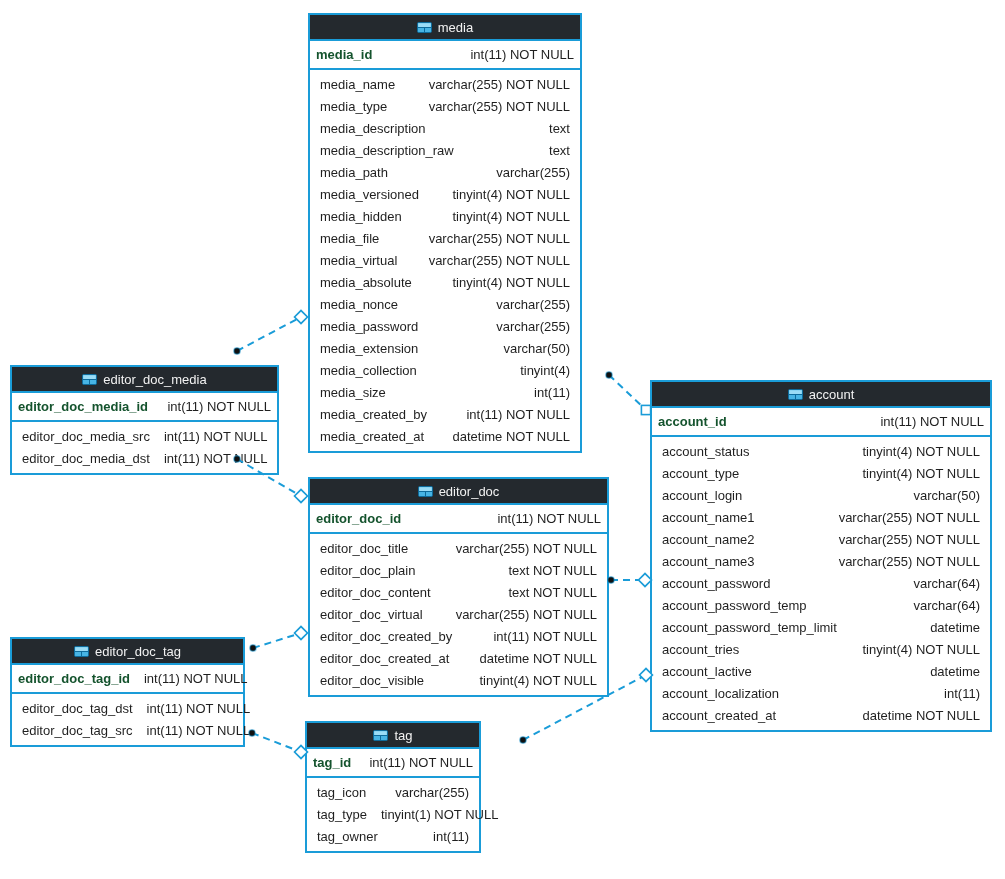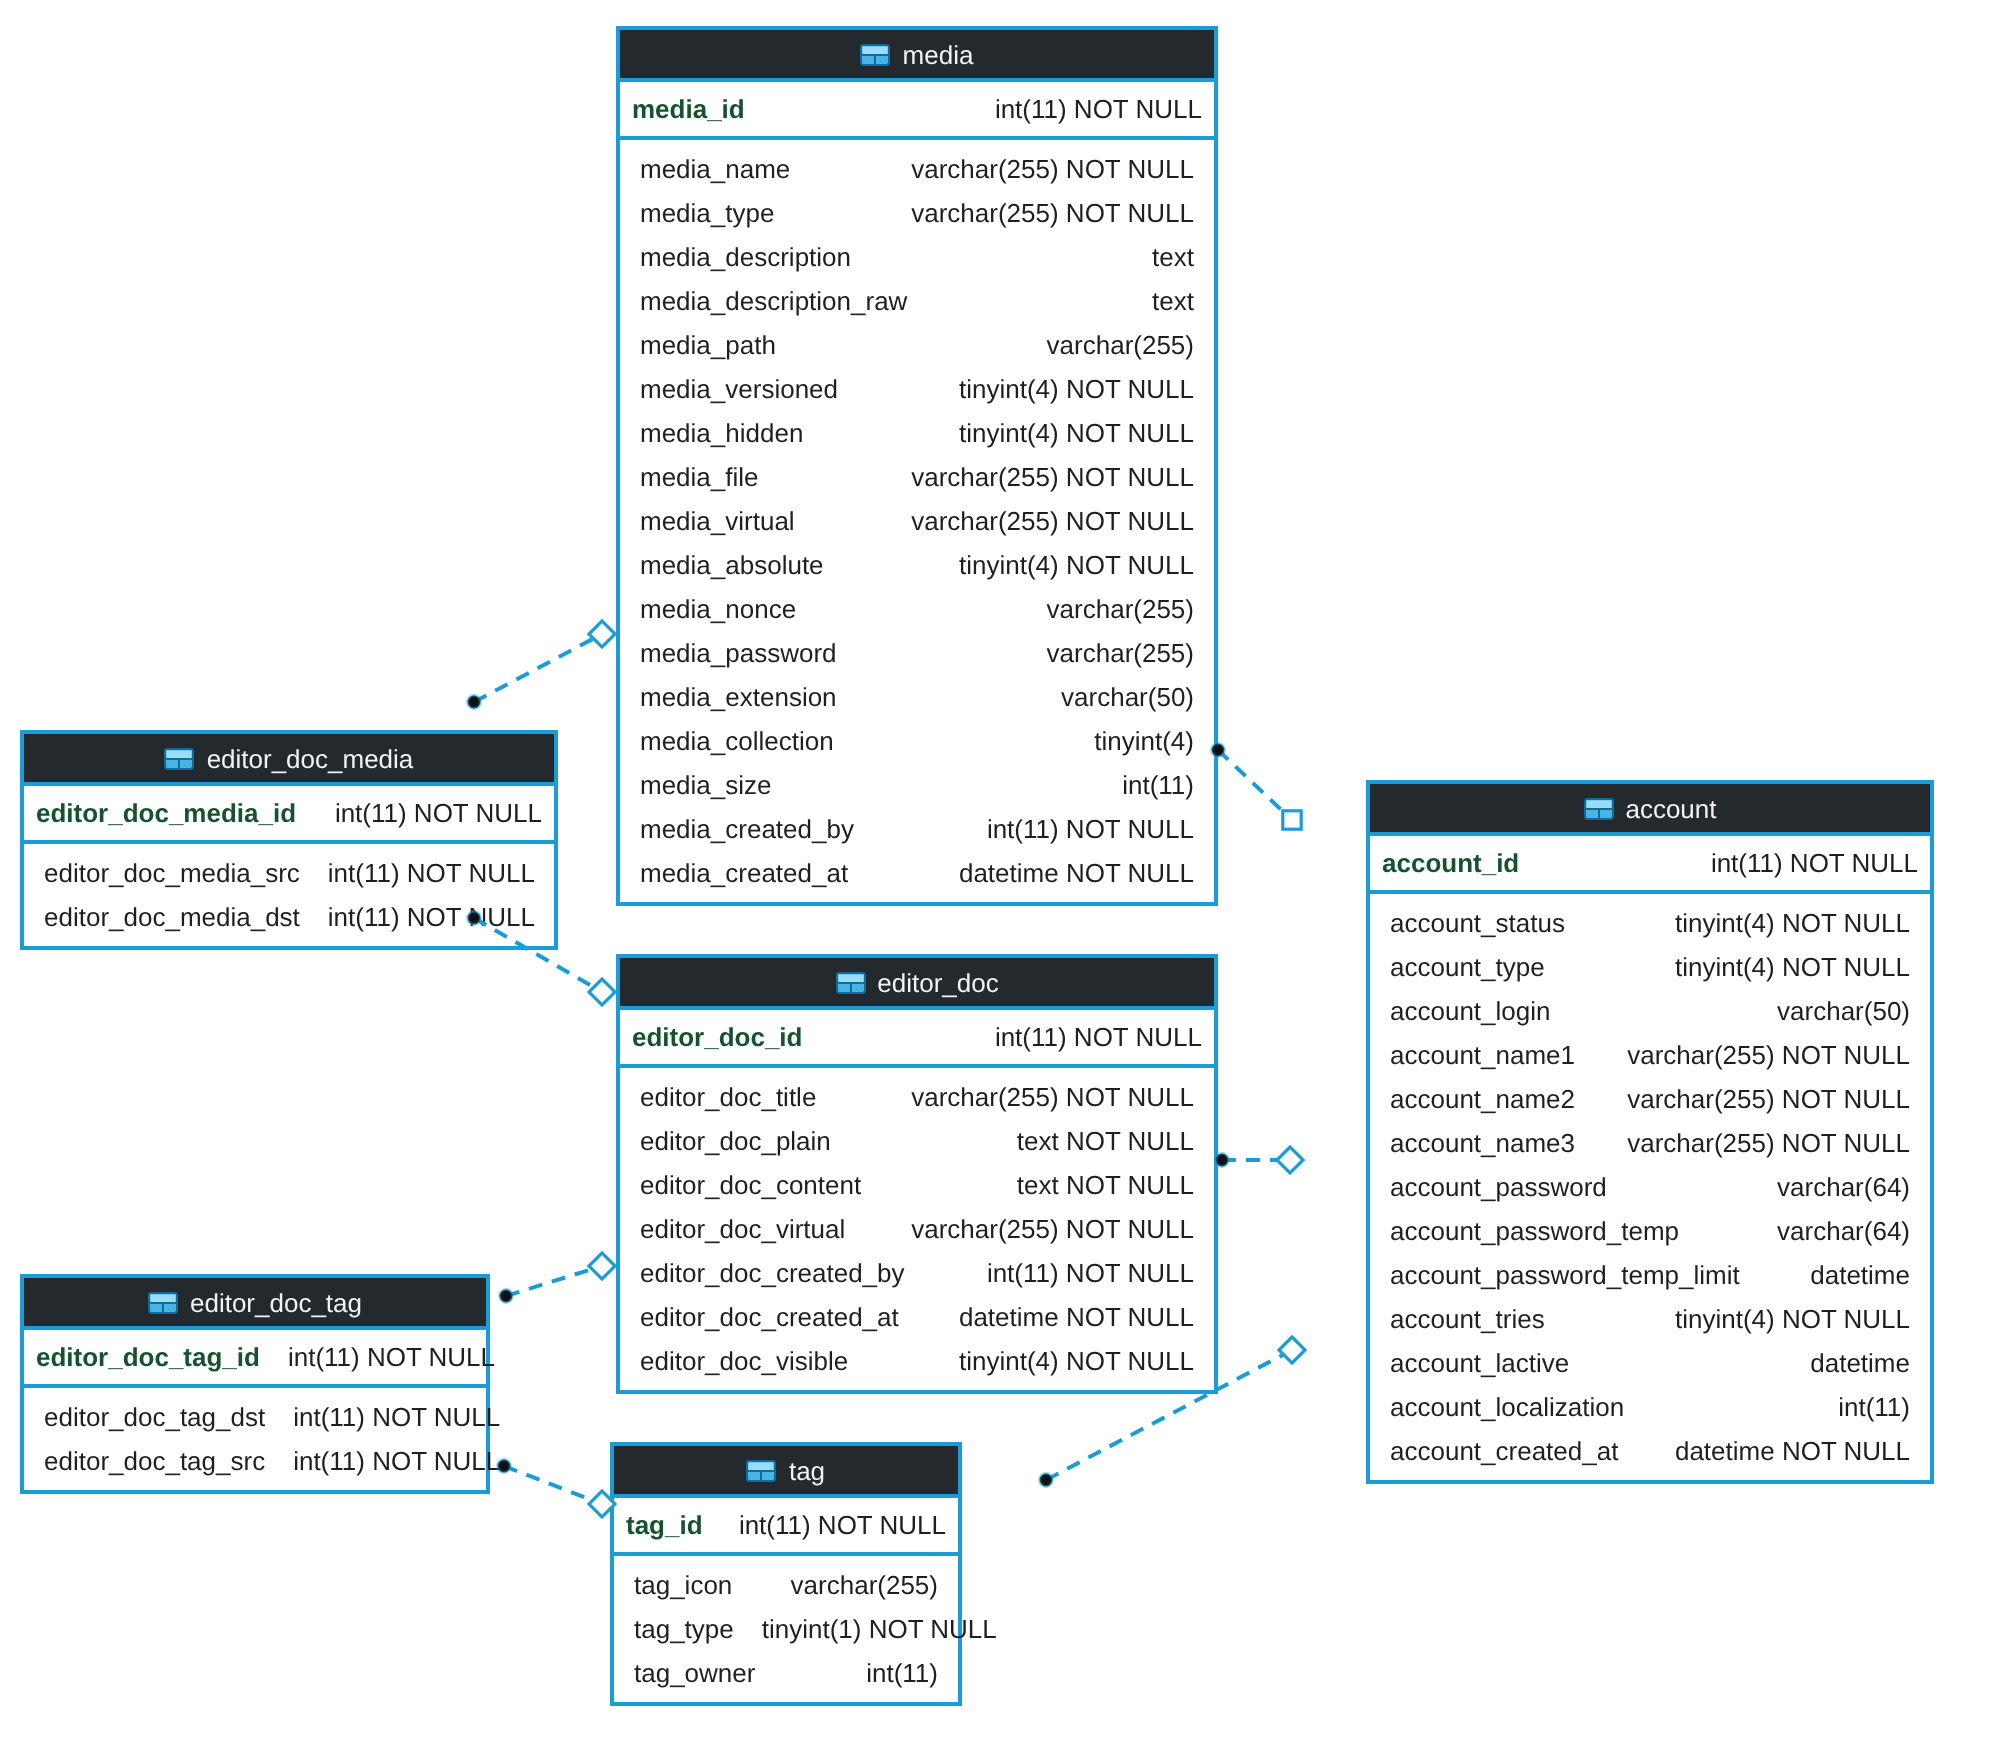--- a/index.html
+++ b/index.html
@@ -75,21 +75,21 @@
         <circle cx="609" cy="375" r="3.2" class="rel-dot"></circle>
         <rect x="641.4" y="405.4" width="9.2" height="9.2" class="rel-end"></rect>
       </g>
       <g>
         <line x1="523" y1="740" x2="646" y2="675" class="rel-line"></line>
         <circle cx="523" cy="740" r="3.2" class="rel-dot"></circle>
         <rect x="641.4" y="670.4" width="9.2" height="9.2" class="rel-end" transform="rotate(45 646 675)"></rect>
       </g>
     </svg>
   <div id="tables">
-      <div class="table-card" style="left: 308px; top: 13px; width: 301px;">
+      <div class="table-card" style="left: 308px; top: 13px; width: 274px;">
         <div class="table-header">
           <span class="icon">
             <svg width="15" height="11" viewBox="0 0 15 11" aria-hidden="true">
               <rect x="0.5" y="0.5" width="14" height="10" rx="1.2" fill="#47b4e4" stroke="#0e6b9b"></rect>
               <rect x="1.2" y="1.2" width="12.6" height="3.8" fill="#9adcf6"></rect>
               <line x1="1" y1="5.5" x2="14" y2="5.5" stroke="#0e6b9b" stroke-width="1"></line>
               <line x1="7.5" y1="5.5" x2="7.5" y2="10" stroke="#0e6b9b" stroke-width="1"></line>
             </svg>
           </span>
           <span class="table-title">media</span>
@@ -294,21 +294,21 @@
           <div class="field-row">
             <span class="field-name">tag_type</span>
             <span class="field-type">tinyint(1) NOT NULL</span>
           </div>
           <div class="field-row">
             <span class="field-name">tag_owner</span>
             <span class="field-type">int(11)</span>
           </div>
         </div>
       </div>
-      <div class="table-card" style="left: 650px; top: 390px; width: 284px; margin-left: 33px;">
+      <div class="table-card" style="left: 650px; top: 380px; width: 342px;">
         <div class="table-header">
           <span class="icon">
             <svg width="15" height="11" viewBox="0 0 15 11" aria-hidden="true">
               <rect x="0.5" y="0.5" width="14" height="10" rx="1.2" fill="#47b4e4" stroke="#0e6b9b"></rect>
               <rect x="1.2" y="1.2" width="12.6" height="3.8" fill="#9adcf6"></rect>
               <line x1="1" y1="5.5" x2="14" y2="5.5" stroke="#0e6b9b" stroke-width="1"></line>
               <line x1="7.5" y1="5.5" x2="7.5" y2="10" stroke="#0e6b9b" stroke-width="1"></line>
             </svg>
           </span>
           <span class="table-title">account</span>

